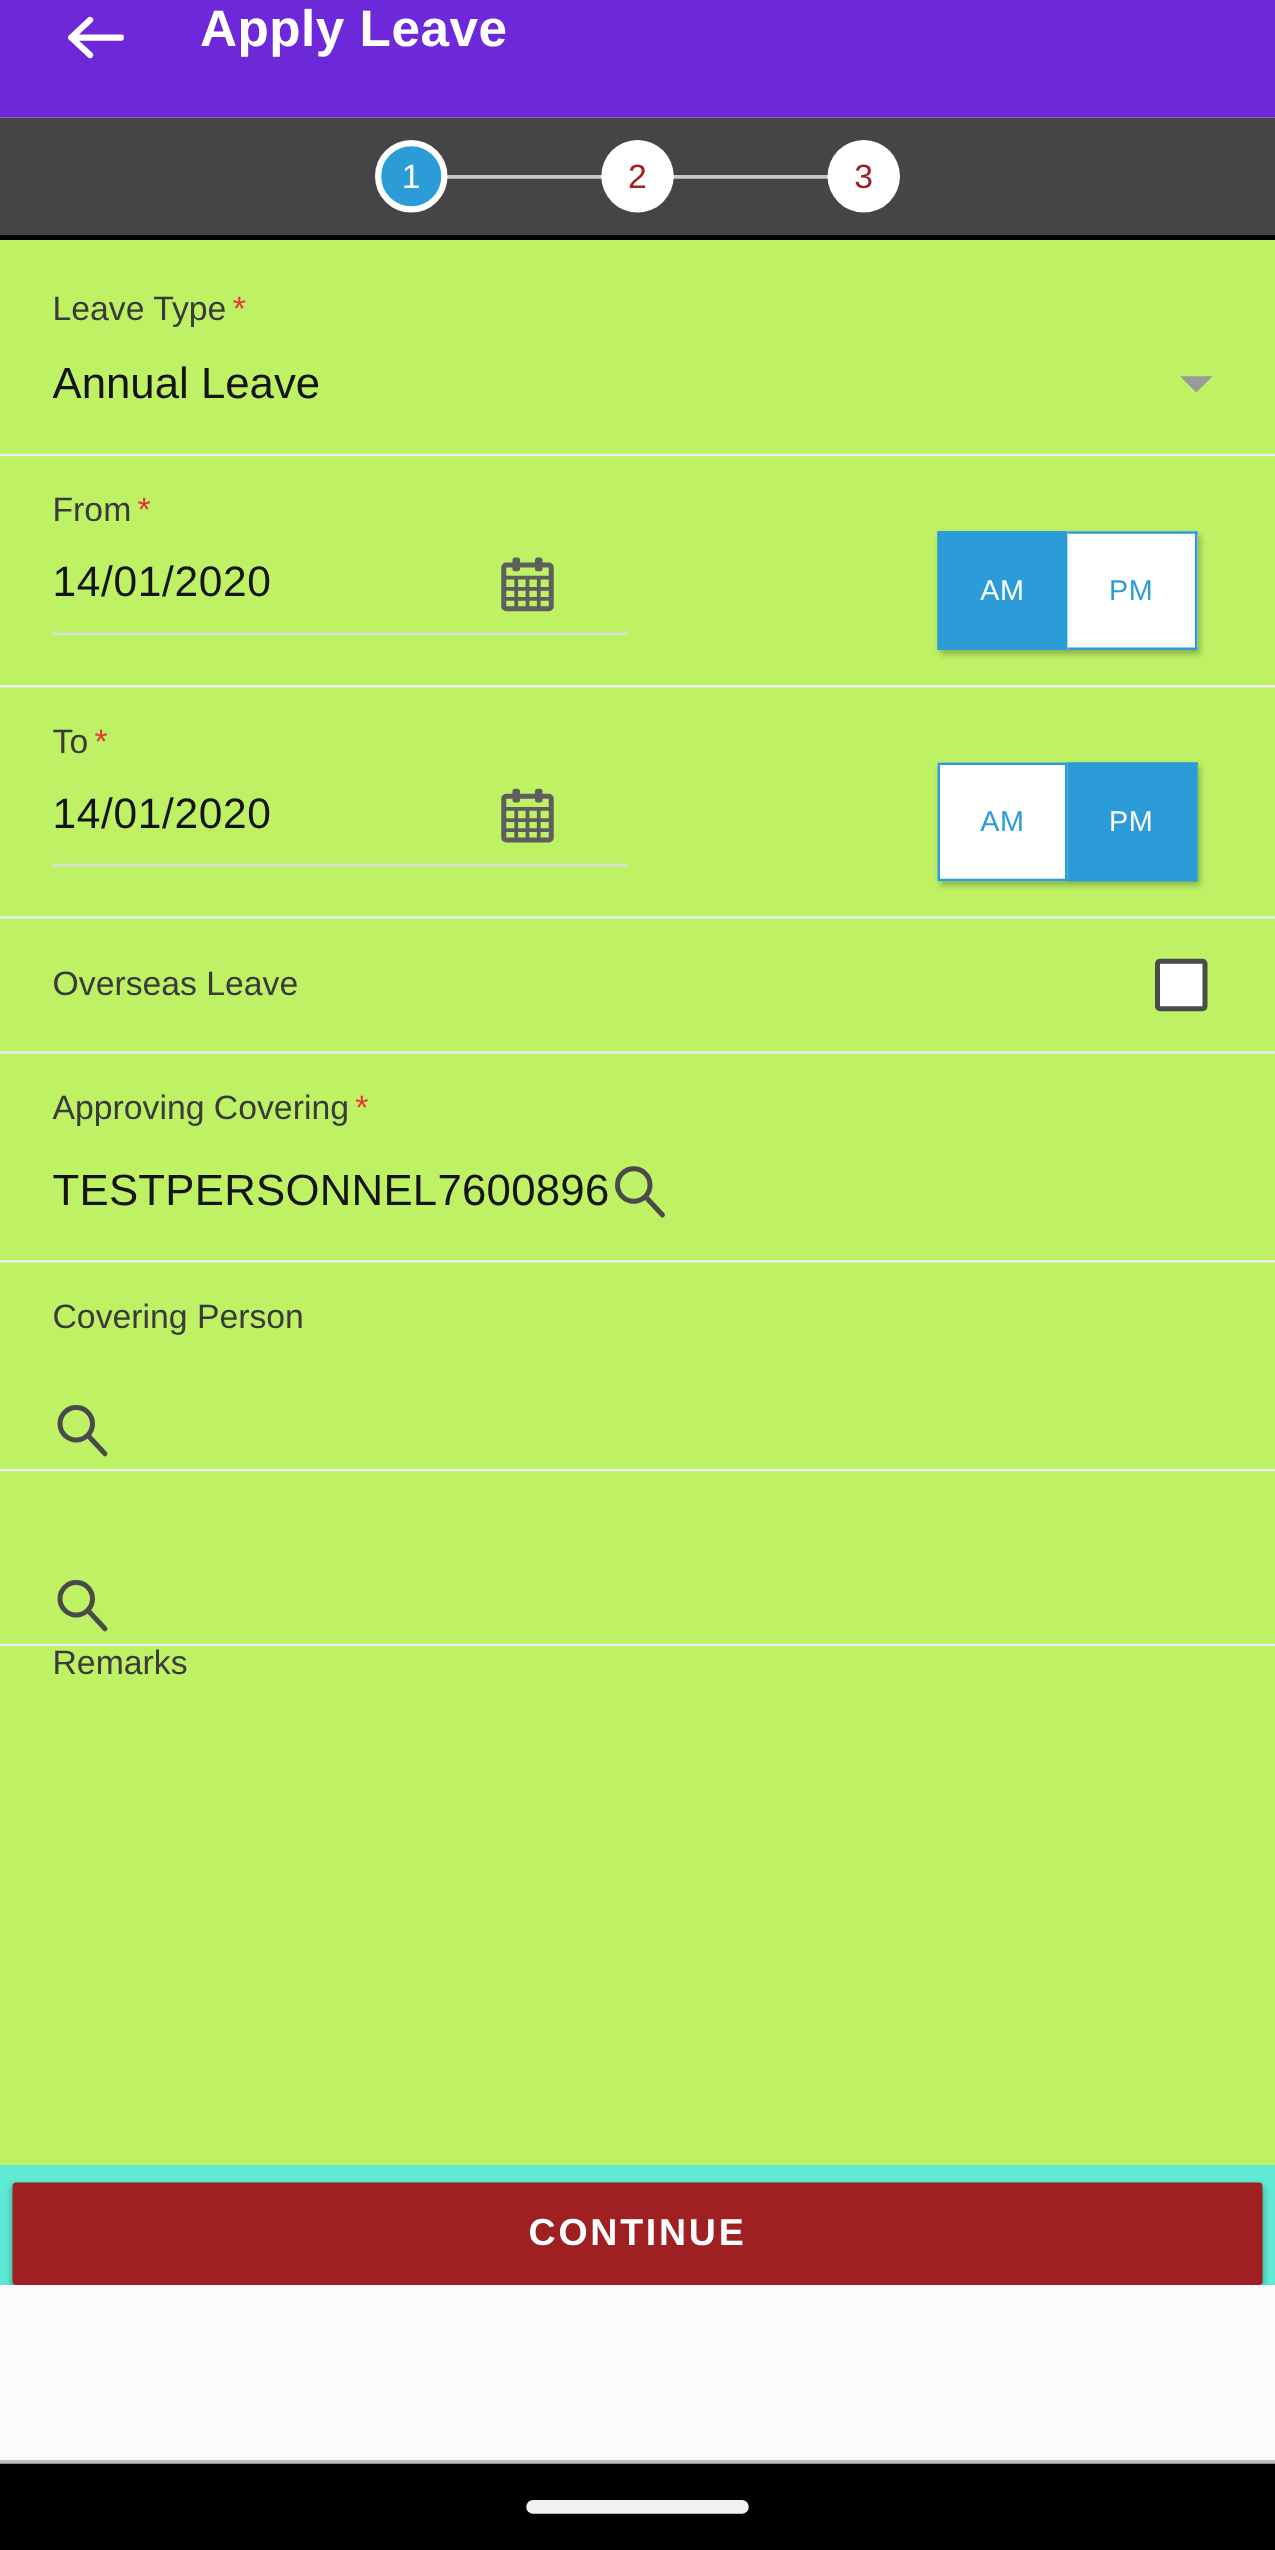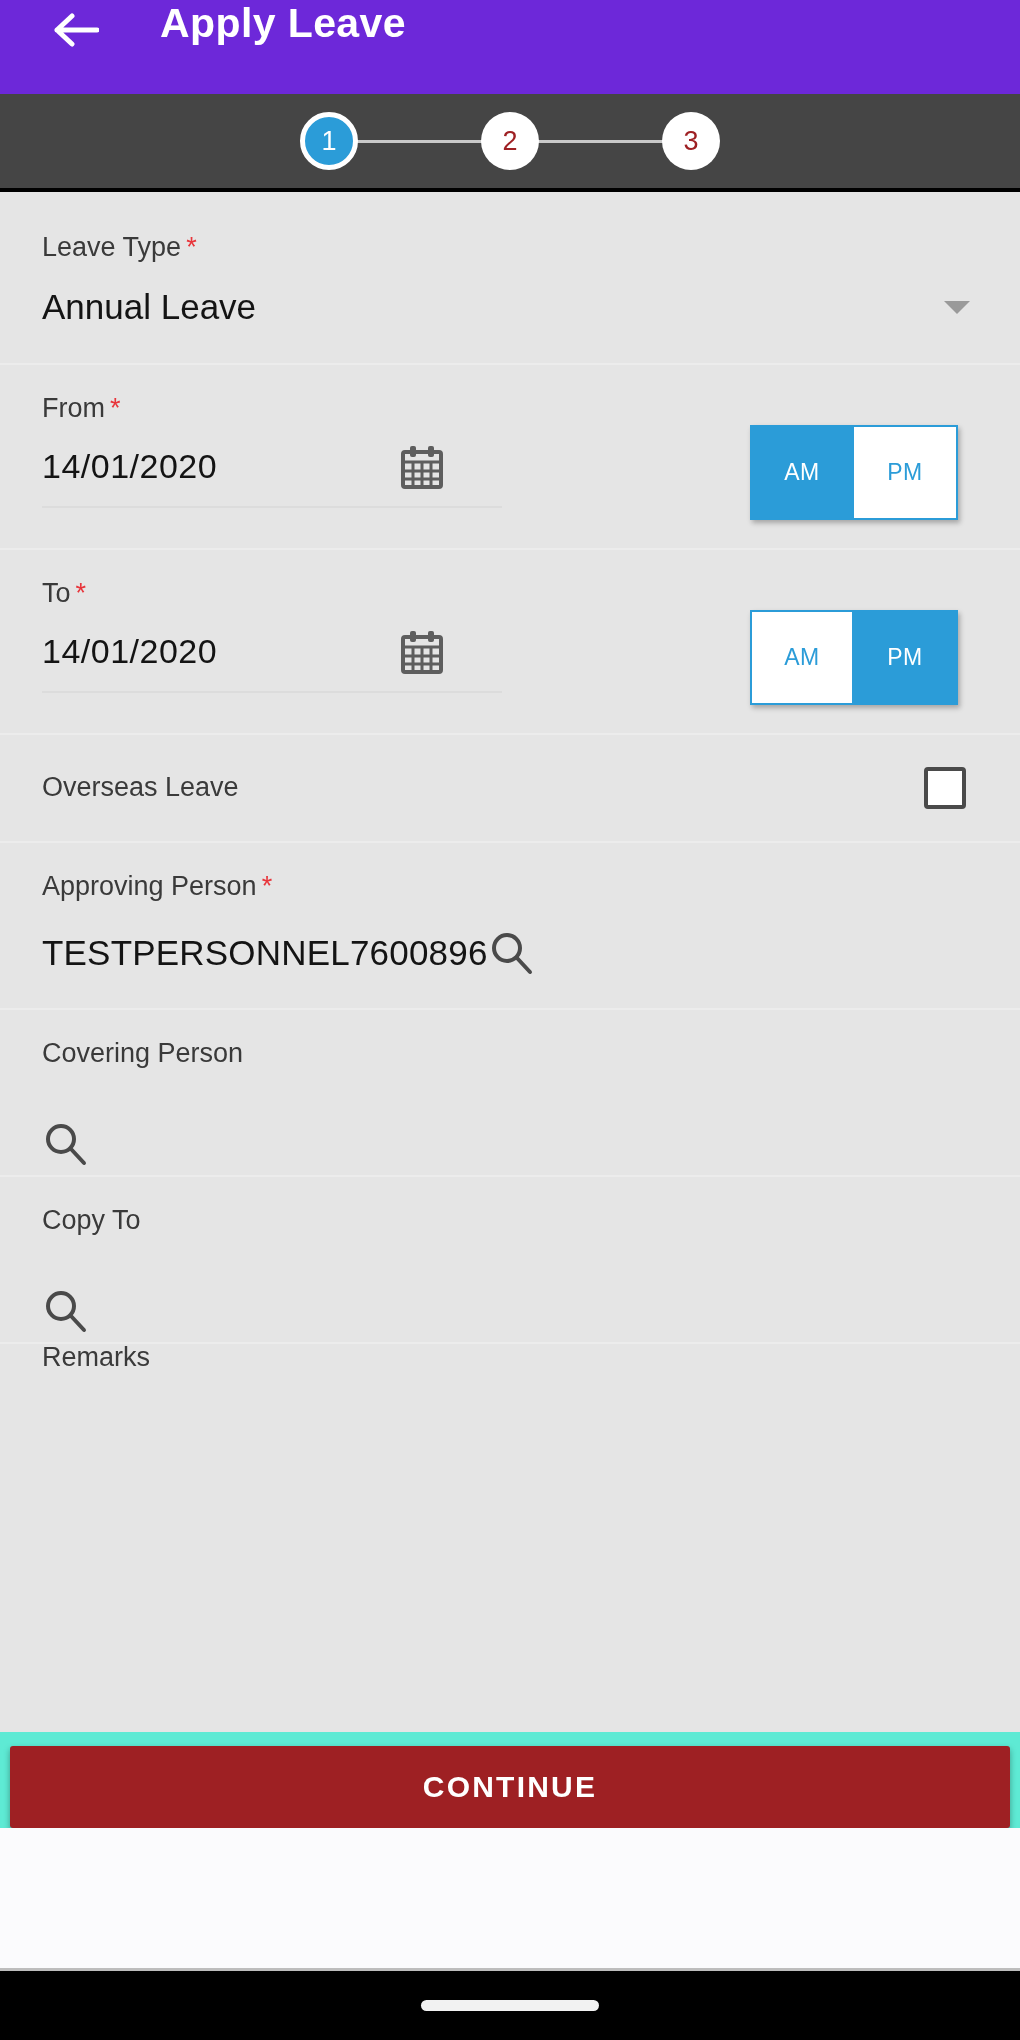--- a/index.html
+++ b/index.html
@@ -74,21 +74,21 @@
   .step-line {
     flex:1 1 auto;
     height:3px;
     background:#c9c9c9;
     margin:0 -2px;
   }
 
   
   .form {
     flex:1 1 auto;
-    background:#e5e5e5;
+    background:#bef264;
     overflow:hidden;
     display:flex; flex-direction:column;
   }
   .row {
     position:relative;
     padding:0 42px;
     border-bottom:2px solid #ececec;
   }
   .row:last-child { border-bottom:none; }
 
@@ -344,21 +344,21 @@
       </div>
     </div>
 
     <div class="row row-check">
       <div class="field-label">Overseas Leave</div>
       <div class="checkbox"></div>
     </div>
 
     <div class="row row-search">
       <div class="field-label">
-        <span>Approving Person</span><span class="req">*</span>
+        <span>Approving Covering</span><span class="req">*</span>
       </div>
       <div class="value-line">
         <div class="search-value">TESTPERSONNEL7600896</div>
         <div class="search-icon">
           <svg width="46" height="46" viewBox="0 0 46 46">
             <circle cx="19" cy="18" r="13" fill="none" stroke="#4a4a4a" stroke-width="4"></circle>
             <path d="M29 28 L42 42" stroke="#4a4a4a" stroke-width="4" stroke-linecap="round"></path>
           </svg>
         </div>
       </div>
@@ -371,21 +371,20 @@
         <div class="search-icon">
           <svg width="46" height="46" viewBox="0 0 46 46">
             <circle cx="19" cy="18" r="13" fill="none" stroke="#4a4a4a" stroke-width="4"></circle>
             <path d="M29 28 L42 42" stroke="#4a4a4a" stroke-width="4" stroke-linecap="round"></path>
           </svg>
         </div>
       </div>
     </div>
 
     <div class="row row-search tall">
-      <div class="field-label">Copy To</div>
       <div class="value-line">
         <div class="search-value empty"></div>
         <div class="search-icon">
           <svg width="46" height="46" viewBox="0 0 46 46">
             <circle cx="19" cy="18" r="13" fill="none" stroke="#4a4a4a" stroke-width="4"></circle>
             <path d="M29 28 L42 42" stroke="#4a4a4a" stroke-width="4" stroke-linecap="round"></path>
           </svg>
         </div>
       </div>
     </div>

